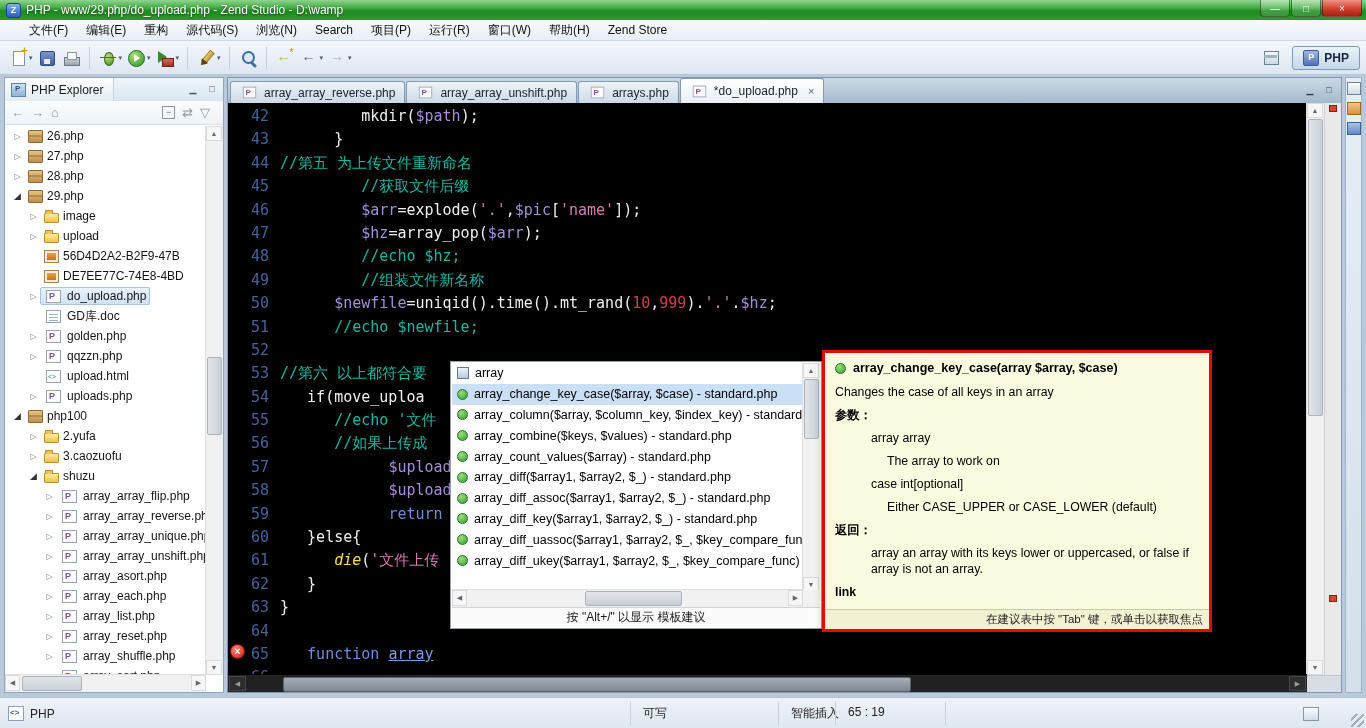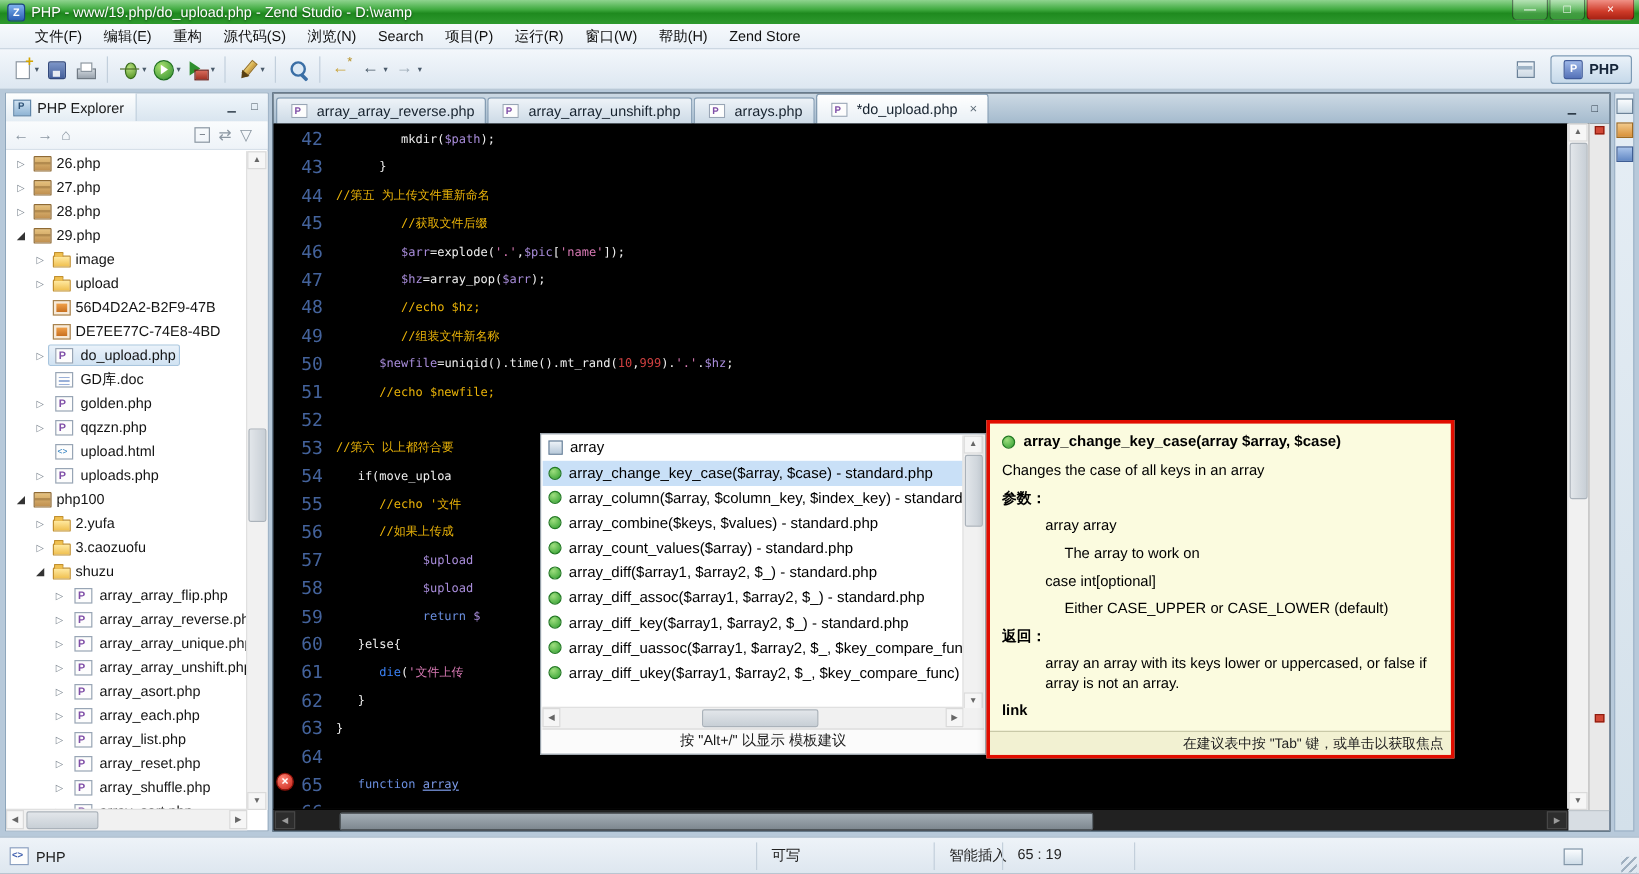--- a/index.html
+++ b/index.html
@@ -117,23 +117,23 @@
     font-size:12px;color:#16222e;white-space:nowrap;}
   .etab.active{height:24px;background:linear-gradient(#ffffff,#e8eff5);}
   .tabx{margin-left:5px;color:#5d6b77;font-size:11px;}
   .tabfi{transform:scale(.9);}
   .ts-btns{position:absolute;right:5px;top:5px;display:flex;gap:5px;color:#2e3c49;font-size:9px;}
   .codearea{position:absolute;left:0;top:25px;right:34px;bottom:17px;background:#000;overflow:hidden;}
   .gutter{position:absolute;left:0;top:2px;width:50px;}
   .gnum{height:23.4px;line-height:23.4px;text-align:right;padding-right:9px;color:#44639c;
     font-family:"DejaVu Sans Mono",monospace;font-size:15px;}
   .codelines{position:absolute;left:52px;top:2px;right:0;bottom:0;}
-  .cline{height:23.4px;line-height:23.4px;white-space:pre;font-family:"DejaVu Sans Mono",monospace;font-size:10px;}
-  .tok-d{color:#eeeeee}.tok-c{color:#eab308}.tok-v{color:#a98ddb}.tok-s{color:#d97ab5}
-  .tok-n{color:#cf4040}.tok-k{color:#6a8ede}.tok-ki{color:#3b82f6;}
+  .cline{height:23.4px;line-height:23.4px;white-space:pre;font-family:"DejaVu Sans Mono",monospace;font-size:15px;}
+  .tok-d{color:#eeeeee}.tok-c{color:#14b8a6}.tok-v{color:#a98ddb}.tok-s{color:#d97ab5}
+  .tok-n{color:#cf4040}.tok-k{color:#6a8ede}.tok-ki{color:#fde047;font-style:italic}
   .tok-u{color:#7d9be8;text-decoration:underline}
   .err-icon{position:absolute;left:2px;top:541px;width:13px;height:13px;border-radius:50%;
     background:radial-gradient(circle at 35% 30%,#ff8575,#c62015);border:1px solid #8e130a;
     color:#fff;display:flex;align-items:center;justify-content:center;}
   .err-icon::after{content:"×";font-size:10px;font-weight:bold;line-height:1;}
   .ed-vscroll{right:17px;top:25px;width:17px;bottom:17px;}
   .overview{position:absolute;right:0;top:25px;width:17px;bottom:17px;background:#e9e9e9;border-left:1px solid #cfcfcf;box-sizing:border-box;}
   .ov-mark{position:absolute;left:4px;width:8px;height:7px;background:#d14836;border:1px solid #8e1d10;box-sizing:border-box;}
   .ed-hscroll{position:absolute;left:0;right:34px;bottom:0;height:17px;background:#212121;border-top:1px solid #000;}
   .dk-btn{position:absolute;top:1px;width:17px;height:15px;background:#2d2d2d;border:1px solid #474747;color:#9a9a9a;
@@ -188,21 +188,21 @@
   .sb-grip{position:absolute;right:2px;bottom:2px;width:13px;height:13px;
     background:repeating-linear-gradient(135deg,transparent 0 3px,#9fb0c0 3px 5px);}
 </style>
 </head>
 <body>
 
 <div class="screen">
 
   <div class="titlebar">
     <span class="appicon">Z</span>
-    <span class="title">PHP - www/19.php/do_upload.php - Zend Studio - D:\wamp</span>
+    <span class="title">PHP - www/29.php/do_upload.php - Zend Studio - D:\wamp</span>
     <div class="winbtns">
       <span class="wb">—</span>
       <span class="wb">□</span>
       <span class="wb close">×</span>
     </div>
   </div>
 
   <div class="menubar">
       <span class="menu-item">文件(F)</span>
       <span class="menu-item">编辑(E)</span>

